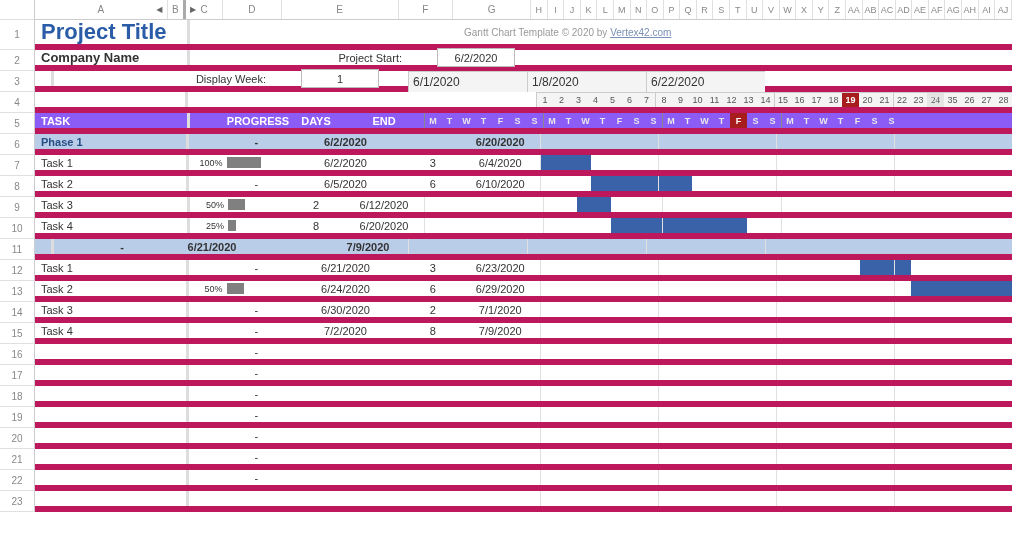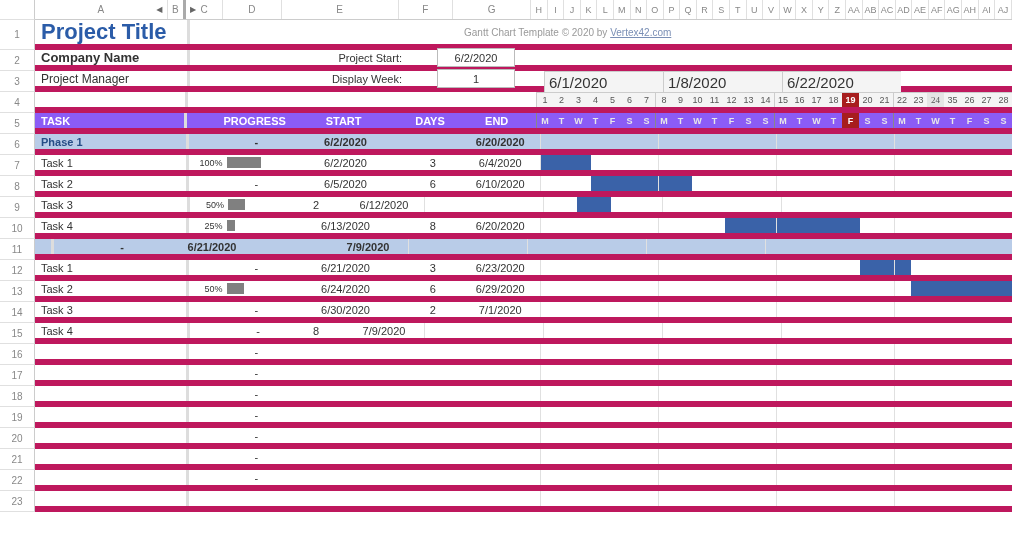--- a/index.html
+++ b/index.html
@@ -44,21 +44,21 @@
 .company { font-weight: bold; font-size: 13px; }
 .manager { font-size: 12px; }
 
 .input-box { border: 1px solid #bbb; width: 78px; height: 19px; display: flex; align-items: center; justify-content: center; background: #fff; font-size: 11px; }
 
 .attribution { color: #999; font-size: 10px; }
 .attribution a { color: #7a8fb5; text-decoration: underline; }
 
 
 .week-box { border-left: 1px solid #ccc; border-top: 1px solid #ccc; background: #f4f4f4; }
-.week-label { font-size: 15px; padding-left: 4px; font-weight: normal; color: #333; }
+.week-label { font-size: 12px; padding-left: 4px; font-weight: normal; color: #333; }
 .daynum { font-size: 9px; color: #555; }
 .daynum.today { background: #a71d1d; color: #fff; font-weight: bold; }
 
 
 .thead { background: #8b5cf6; color: #fff; font-weight: bold; font-size: 11px; }
 .thead .c-A { padding-left: 6px; }
 .thead-dow { font-size: 9px; color: #e8e8e8; }
 .thead-dow.today { background: #a71d1d; color: #fff; }
 
 
@@ -180,23 +180,20 @@
       <div class="c-E hdr-right">
           <span>Project Start:</span>
         </div>
       <div class="c-F" style="width:136px;">
           <span class="input-box">6/2/2020</span>
         </div>
       <div id="week-top-placeholder" style="display:flex;"></div>
     </div>
 
     <div class="row">
-      <div class="c-A">
-          <span class="manager">Project Manager</span>
-        </div>
       <div class="c-B"></div>
         <div class="c-C"></div>
         <div class="c-D"></div>
       <div class="c-E hdr-right">
           <span>Display Week:</span>
         </div>
       <div class="c-F" style="width:136px;">
           <span class="input-box">1</span>
         </div>
       <div id="week-headers" style="display:flex;">
@@ -249,21 +246,20 @@
           <div class="c-day daynum week-box" style="background: rgb(244, 244, 244); border-left: none;">27</div>
           <div class="c-day daynum week-box" style="background: rgb(244, 244, 244); border-left: none;">28</div>
         </div>
     </div>
 
     <div class="row thead">
       <div class="c-A">TASK</div>
       <div class="c-B"></div>
       <div class="c-C"></div>
       <div class="c-D" style="justify-content:center;">PROGRESS</div>
-      <div class="c-E">START</div>
       <div class="c-F">DAYS</div>
       <div class="c-G">END</div>
       <div id="dow" style="display:flex;">
           <div class="c-day thead-dow" style="border-left: 1px solid rgb(136, 136, 136);">M</div>
           <div class="c-day thead-dow">T</div>
           <div class="c-day thead-dow">W</div>
           <div class="c-day thead-dow">T</div>
           <div class="c-day thead-dow">F</div>
           <div class="c-day thead-dow">S</div>
           <div class="c-day thead-dow">S</div>
@@ -443,21 +439,20 @@
           <div class="gantt-cell"></div>
           <div class="gantt-cell"></div>
         </div>
         <div class="row">
           <div class="c-A">Task 4</div>
           <div class="c-B"></div>
           <div class="c-C">25%</div>
           <div class="c-D">
             <div class="prog-bar" style="width: 8px;"></div>
           </div>
-          <div class="c-E">6/13/2020</div>
           <div class="c-F">8</div>
           <div class="c-G">6/20/2020</div>
           <div class="gantt-cell" style="border-left: 1px solid rgb(224, 224, 224);"></div>
           <div class="gantt-cell"></div>
           <div class="gantt-cell"></div>
           <div class="gantt-cell"></div>
           <div class="gantt-cell"></div>
           <div class="gantt-cell"></div>
           <div class="gantt-cell"></div>
           <div class="gantt-cell" style="border-left: 1px solid rgb(224, 224, 224);"></div>
@@ -629,20 +624,21 @@
           <div class="gantt-cell"></div>
           <div class="gantt-cell"></div>
           <div class="gantt-cell"></div>
           <div class="gantt-cell"></div>
         </div>
         <div class="row">
           <div class="c-A">Task 4</div>
           <div class="c-B"></div>
           <div class="c-C"></div>
           <div class="c-D" style="justify-content: center;">-</div>
+          <div class="c-E">7/2/2020</div>
           <div class="c-F">8</div>
           <div class="c-G">7/9/2020</div>
           <div class="gantt-cell" style="border-left: 1px solid rgb(224, 224, 224);"></div>
           <div class="gantt-cell"></div>
           <div class="gantt-cell"></div>
           <div class="gantt-cell"></div>
           <div class="gantt-cell"></div>
           <div class="gantt-cell"></div>
           <div class="gantt-cell"></div>
           <div class="gantt-cell" style="border-left: 1px solid rgb(224, 224, 224);"></div>

